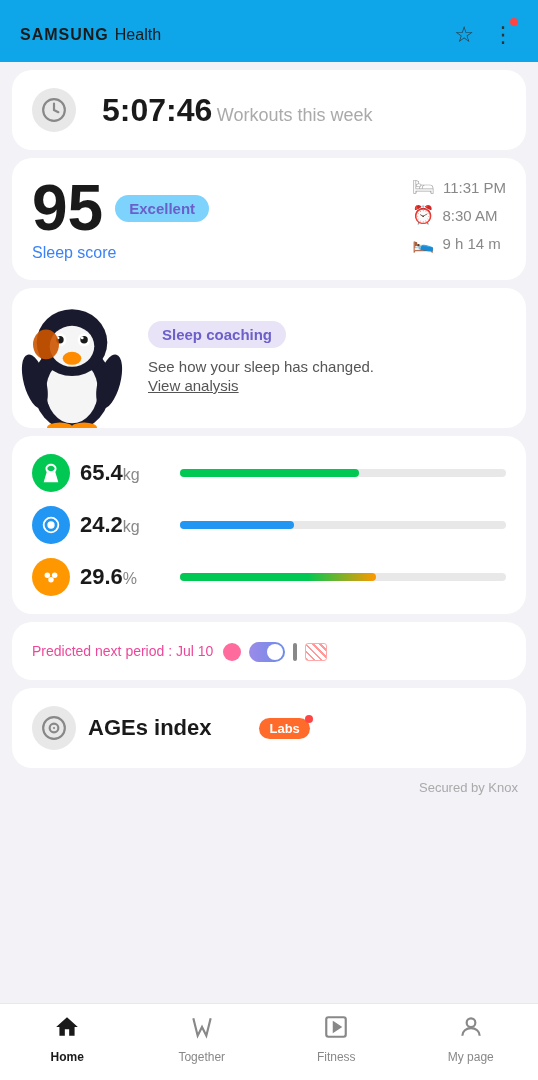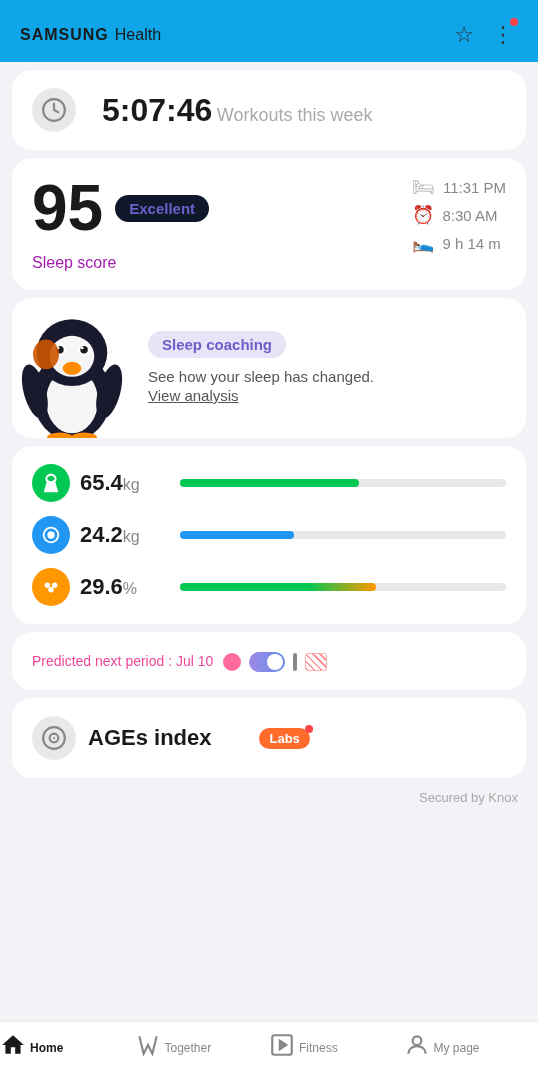--- a/index.html
+++ b/index.html
@@ -123,31 +123,31 @@
       align-items: center;
       gap: 12px;
     }
     .sleep-score-num {
       font-size: 64px;
       font-weight: 700;
       color: #1a1a1a;
       line-height: 1;
     }
     .sleep-badge {
-      background: #0f172a;
+      background: #7dd3fc;
       color: #6b5fc9;
       font-size: 15px;
       font-weight: 600;
       padding: 5px 14px;
       border-radius: 20px;
     }
     .sleep-label {
       font-size: 16px;
-      color: #a21caf;
-      margin-top: 14px;
+      color: #3b82f6;
+      margin-top: 4px;
     }
     .sleep-times {
       display: flex;
       flex-direction: column;
       gap: 6px;
       align-items: flex-start;
     }
     .sleep-time-row {
       display: flex;
       align-items: center;
@@ -408,21 +408,21 @@
       width: 538px;
       background: #ffffff;
       display: flex;
       justify-content: space-around;
       align-items: center;
       padding: 10px 0 16px;
       border-top: 1px solid #e8e8e8;
     }
     .nav-item {
       display: flex;
-      flex-direction: row;
+      flex-direction: column;
       align-items: center;
       gap: 4px;
       flex: 1;
       cursor: pointer;
       border: none;
       background: none;
     }
     .nav-icon {
       font-size: 24px;
       color: #888;

